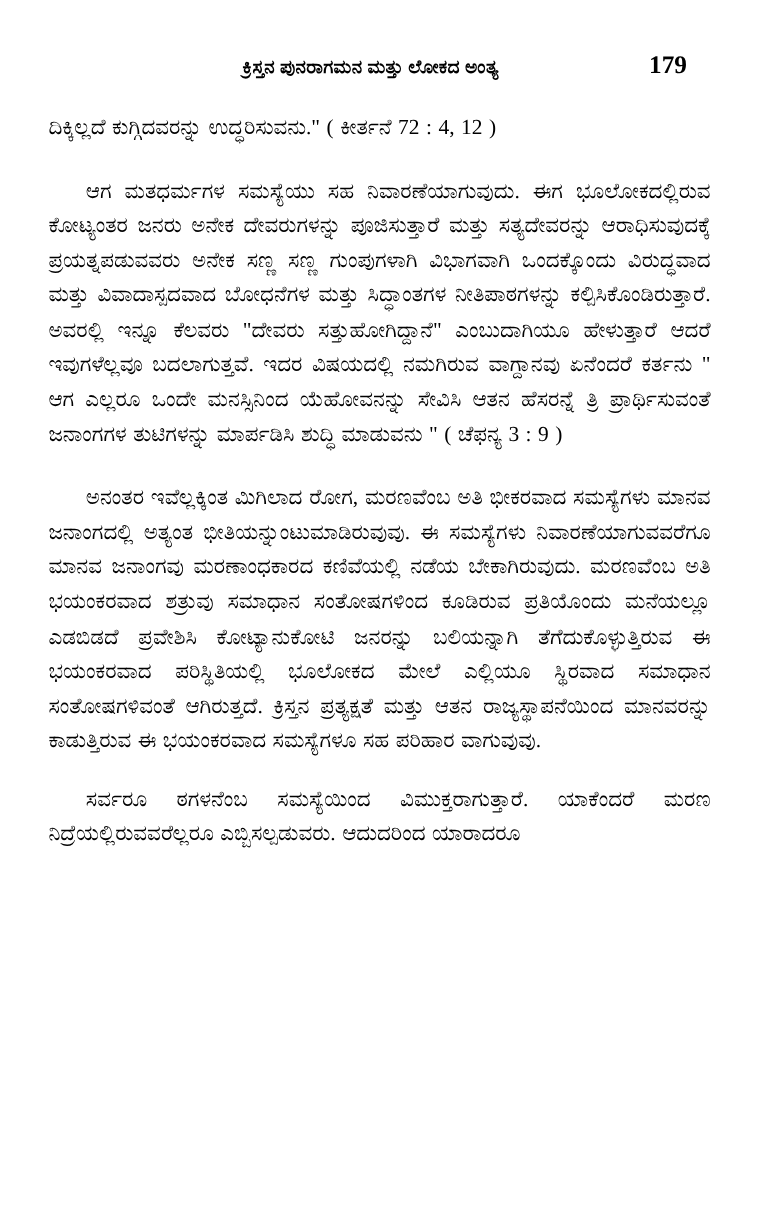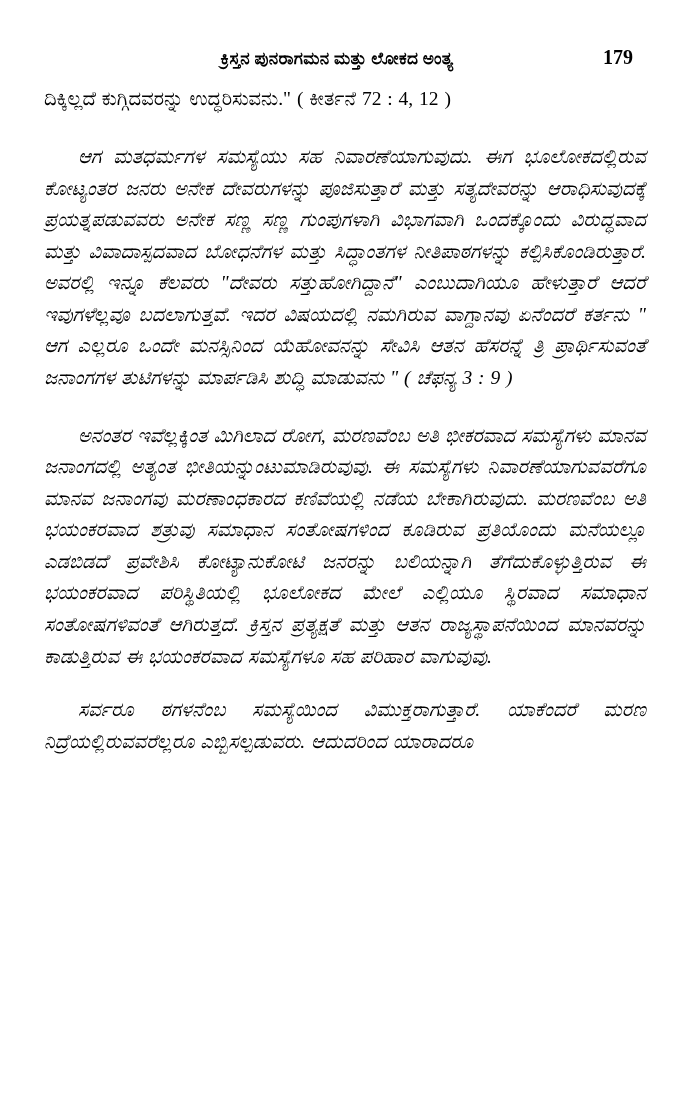--- a/index.html
+++ b/index.html
@@ -19,51 +19,50 @@
     width: 700px;
     height: 1100px;
     box-sizing: border-box;
     padding: 46px 54px 30px 44px;
     position: relative;
   }
   .header {
     display: flex;
     align-items: baseline;
     justify-content: space-between;
-    margin-bottom: 14px;
+    margin-bottom: 29px;
   }
   .running-head {
     font-size: 17px;
     font-weight: bold;
     letter-spacing: 0.3px;
     flex: 1;
     text-align: center;
     padding-left: 40px;
     line-height: 1.2;
   }
   .folio {
-    font-size: 20px;
+    font-size: 23px;
     font-weight: bold;
     min-width: 56px;
-    text-align: center;
+    text-align: left;
   }
   .body-text p {
     margin: 0 0 0 0;
     font-size: 19.5px;
     line-height: 1.62;
     text-align: justify;
     text-justify: inter-word;
     word-spacing: 1px;
   }
   .p-continued {
     margin-bottom: 18px !important;
   }
   .p-indent {
     text-indent: 34px;
-    font-style: italic;
   }
   .gap-large {
     margin-bottom: 26px !important;
   }
   .gap-med {
     margin-bottom: 22px !important;
   }
 </style>
 </head>
 <body>

